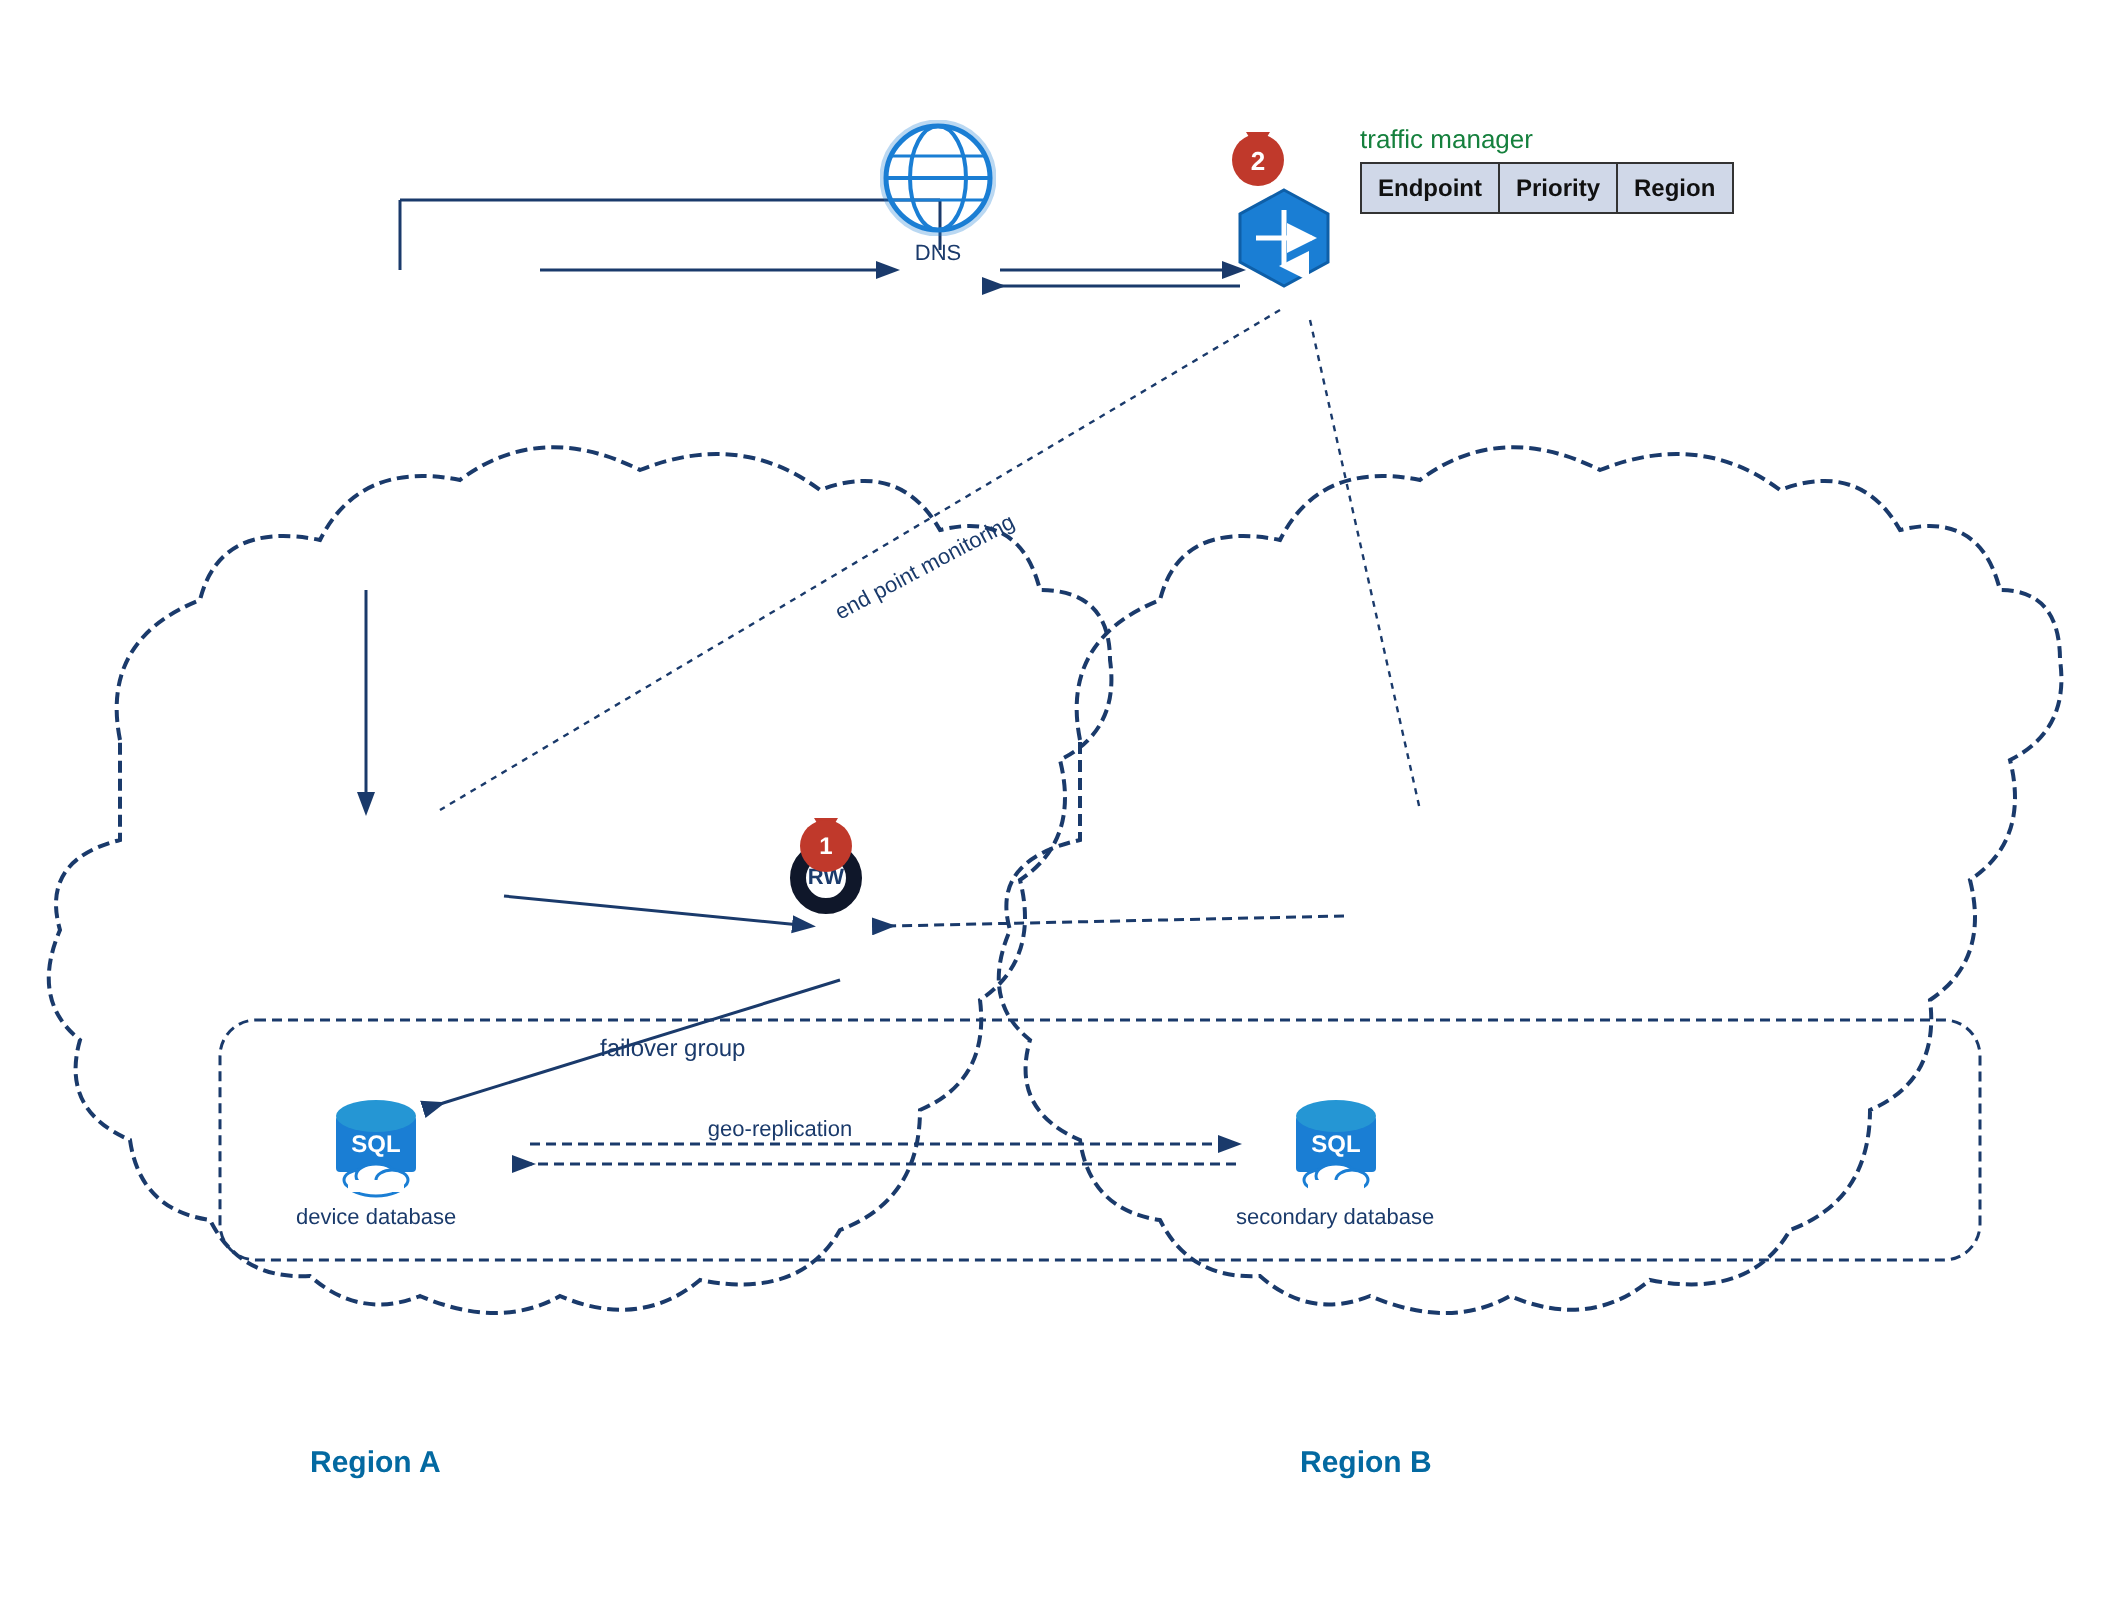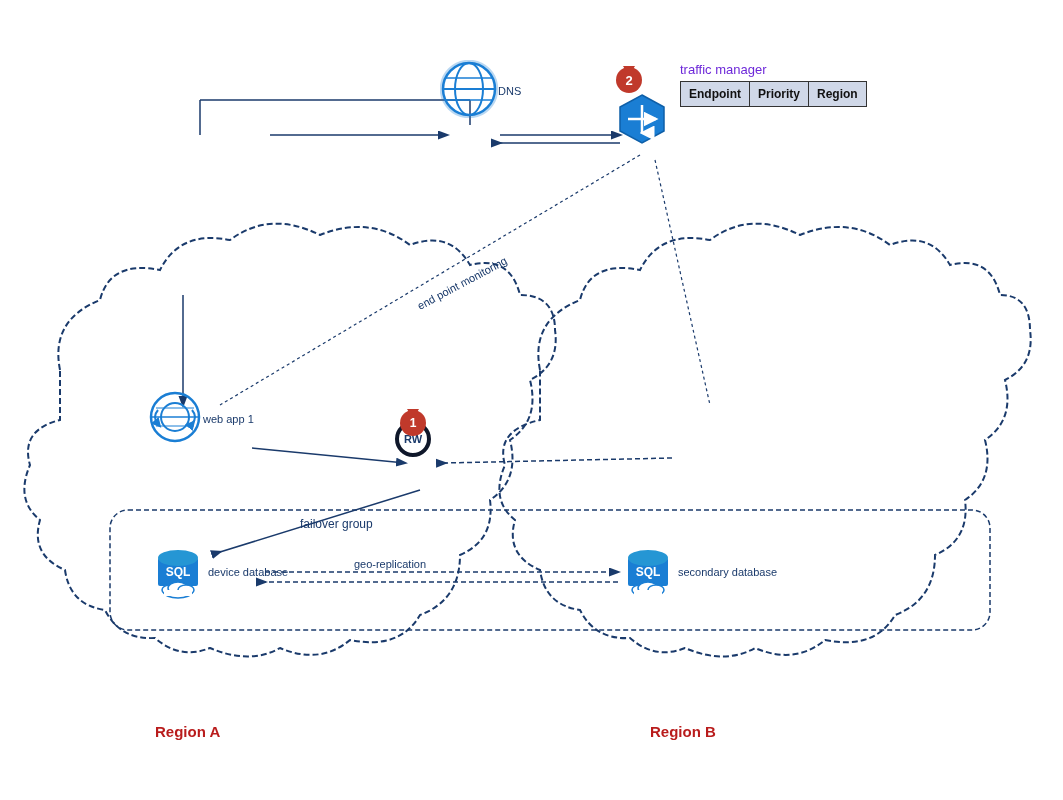--- a/index.html
+++ b/index.html
@@ -17,21 +17,21 @@
       height: 800px;
     }
     
     .tm-table-container {
       position: absolute;
       top: 62px;
       left: 680px;
     }
     .tm-label {
       font-size: 13px;
-      color: #6d28d9;
+      color: #15803d;
       margin-bottom: 4px;
       font-weight: 500;
     }
     table.tm-table {
       border-collapse: collapse;
       font-size: 12px;
     }
     table.tm-table th, table.tm-table td {
       border: 1px solid #333;
       padding: 5px 8px;
@@ -55,20 +55,21 @@
       position: absolute;
       top: 0; left: 0;
       width: 1063px;
       height: 800px;
     }
 
     
     .icon-box {
       position: absolute;
       display: flex;
+      flex-direction: column;
       align-items: center;
     }
     .icon-label {
       font-size: 11px;
       color: #1a3a6b;
       margin-top: 3px;
       text-align: center;
       font-weight: 500;
     }
 
@@ -135,21 +136,21 @@
       display: flex;
       flex-direction: column;
       align-items: center;
     }
 
     
     .region-label {
       position: absolute;
       font-size: 15px;
       font-weight: 700;
-      color: #b91c1c;
+      color: #0369a1;
     }
   </style>
 </head>
 <body>
 
 <div id="diagram">
 
   <svg id="main-svg" xmlns="http://www.w3.org/2000/svg">
 
     <path d="M60,370 Q50,320 100,300 Q110,260 160,270 Q180,230 230,240 Q270,210 320,235 Q370,215 410,245 Q450,230 470,265 Q510,255 520,295 Q555,295 555,330 Q560,365 530,380 Q540,420 510,440 Q520,480 490,500 Q495,540 460,555 Q460,600 420,615 Q400,650 350,640 Q320,665 280,648 Q250,665 210,648 Q180,660 155,638 Q120,640 105,610 Q70,605 65,570 Q30,555 40,520 Q15,500 30,465 Q20,430 60,420 Z" fill="none" stroke="#1a3a6b" stroke-width="2" stroke-dasharray="6,3"></path>
@@ -234,52 +235,30 @@
     <div class="badge badge-red">
       <span>2</span>
     </div>
 
     <svg width="12" height="10" style="margin-top:-1px">
         <polygon points="0,0 12,0 6,10" fill="#c0392b"></polygon>
       </svg>
   </div>
 
 
-  <div class="icon-box webapp1-icon">
-    <svg width="55" height="55" viewBox="0 0 55 55">
-      <circle cx="27" cy="27" r="24" fill="none" stroke="#1a7ed4" stroke-width="2.5"></circle>
-      <circle cx="27" cy="27" r="14" fill="none" stroke="#1a7ed4" stroke-width="2"></circle>
-
-      <path d="M10,20 Q4,27 10,34" fill="none" stroke="#1a7ed4" stroke-width="2" marker-end="url(#wa1Arrow)"></path>
-      <path d="M44,20 Q50,27 44,34" fill="none" stroke="#1a7ed4" stroke-width="2" marker-end="url(#wa1Arrow2)"></path>
-      <defs>
-        <marker id="wa1Arrow" markerWidth="5" markerHeight="5" refX="2.5" refY="2.5" orient="auto">
-          <path d="M0,0 L0,5 L5,2.5 z" fill="#1a7ed4"></path>
-        </marker>
-        <marker id="wa1Arrow2" markerWidth="5" markerHeight="5" refX="2.5" refY="2.5" orient="auto">
-          <path d="M5,0 L5,5 L0,2.5 z" fill="#1a7ed4"></path>
-        </marker>
-      </defs>
-
-      <line x1="3" y1="27" x2="51" y2="27" stroke="#1a7ed4" stroke-width="1.5"></line>
-      <line x1="8" y1="18" x2="46" y2="18" stroke="#1a7ed4" stroke-width="1"></line>
-      <line x1="8" y1="36" x2="46" y2="36" stroke="#1a7ed4" stroke-width="1"></line>
-    </svg>
-    <span class="icon-label">web app 1</span>
-  </div>
 
 
   <div class="pin-badge" style="position:absolute; top:410px; left:395px;">
     <div class="badge badge-red" style="width:26px;height:26px;font-size:12px;">
       <span>1</span>
     </div>
     <svg width="12" height="10" style="margin-top:-1px">
         <polygon points="0,0 12,0 6,10" fill="#c0392b"></polygon>
       </svg>
-    <div style="width:36px;height:36px;border-radius:50%;border:4px solid #0f172a;background:white;display:flex;align-items:center;justify-content:center;font-size:11px;font-weight:700;color:#1a3a6b;margin-top:2px;">
+    <div style="width:36px;height:36px;border-radius:50%;border:8px solid #0f172a;background:white;display:flex;align-items:center;justify-content:center;font-size:11px;font-weight:700;color:#1a3a6b;margin-top:2px;">
       <span>RW</span>
     </div>
   </div>
 
   <div class="icon-box sql-primary-icon">
     <svg width="60" height="60" viewBox="0 0 60 60">
 
       <rect x="10" y="18" width="40" height="28" rx="2" fill="#1a7ed4"></rect>
 
       <ellipse cx="30" cy="18" rx="20" ry="8" fill="#2596d4"></ellipse>

